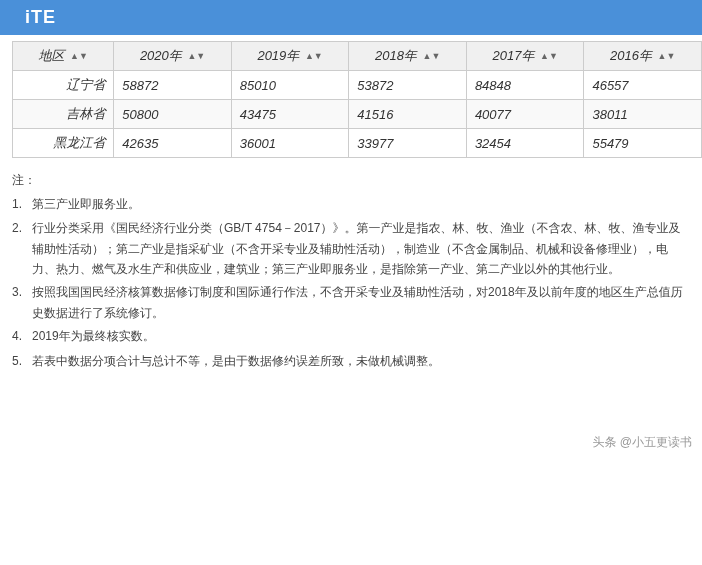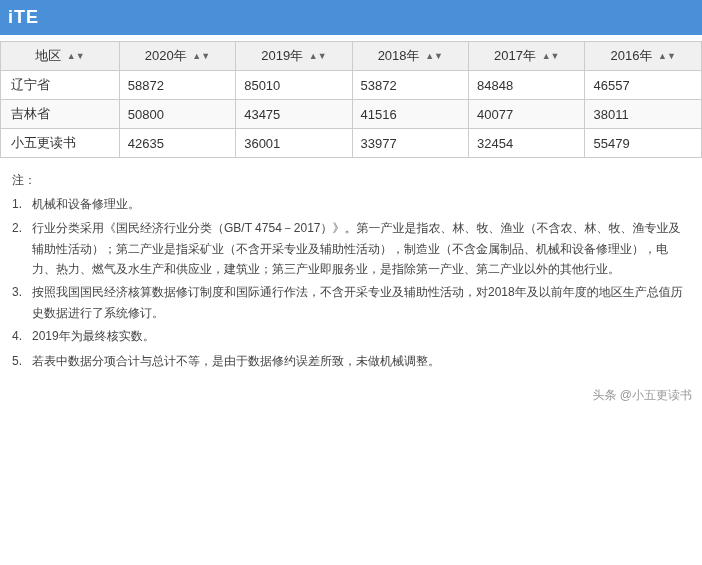--- a/index.html
+++ b/index.html
@@ -11,32 +11,33 @@
       font-size: 13px;
       color: #333;
     }
 
     
     .top-bar {
       background: #4a90d9;
       height: 35px;
       display: flex;
       align-items: center;
-      padding: 0 8px;
+      padding: 0 25px;
     }
     .top-bar-logo {
       color: #fff;
       font-size: 18px;
       font-weight: bold;
       letter-spacing: 1px;
     }
 
     
     .table-container {
-      padding: 6px 0 0 0;
+      padding: 6px 0 0 12px;
+      font-style: italic;
     }
 
     table {
       width: 100%;
       border-collapse: collapse;
       font-size: 13px;
     }
 
     thead tr {
       background: #f0f0f0;
@@ -69,21 +70,21 @@
     }
 
     tbody td {
       border: 1px solid #ccc;
       padding: 5px 8px;
       text-align: left;
       white-space: nowrap;
     }
 
     tbody td:first-child {
-      text-align: left;
+      text-align: right;
       padding-left: 10px;
     }
 
     
     .notes {
       padding: 8px 12px;
       font-size: 12px;
       color: #444;
       line-height: 1.8;
       margin-top: 4px;
@@ -114,20 +115,21 @@
       line-height: 1.7;
     }
 
     
     .footer {
       display: flex;
       justify-content: flex-end;
       padding: 4px 10px;
       font-size: 12px;
       color: #999;
+      margin-top: 47px;
     }
   </style>
 </head>
 <body>
 
 <div class="top-bar">
   <span class="top-bar-logo">iTE</span>
 </div>
 
 <div class="table-container">
@@ -171,39 +173,39 @@
   </tr>
         <tr>
     <td>吉林省</td>
     <td>50800</td>
     <td>43475</td>
     <td>41516</td>
     <td>40077</td>
     <td>38011</td>
   </tr>
         <tr>
-    <td>小五更读书</td>
+    <td>黑龙江省</td>
     <td>42635</td>
     <td>36001</td>
     <td>33977</td>
     <td>32454</td>
     <td>55479</td>
   </tr>
       </tbody>
   </table>
 </div>
 
 <div class="notes">
   <div class="notes-title">
     <span>注：</span>
   </div>
   <ol id="notes-list">
   <li>
         <span class="num">1.</span>
-        <span class="text">机械和设备修理业。</span>
+        <span class="text">第三产业即服务业。</span>
       </li>
       <li>
         <span class="num">2.</span>
         <span class="text">行业分类采用《国民经济行业分类（GB/T 4754－2017）》。第一产业是指农、林、牧、渔业（不含农、林、牧、渔专业及辅助性活动）；第二产业是指采矿业（不含开采专业及辅助性活动），制造业（不含金属制品、机械和设备修理业），电力、热力、燃气及水生产和供应业，建筑业；第三产业即服务业，是指除第一产业、第二产业以外的其他行业。</span>
       </li>
       <li>
         <span class="num">3.</span>
         <span class="text">按照我国国民经济核算数据修订制度和国际通行作法，不含开采专业及辅助性活动，对2018年及以前年度的地区生产总值历史数据进行了系统修订。</span>
       </li>
       <li>

